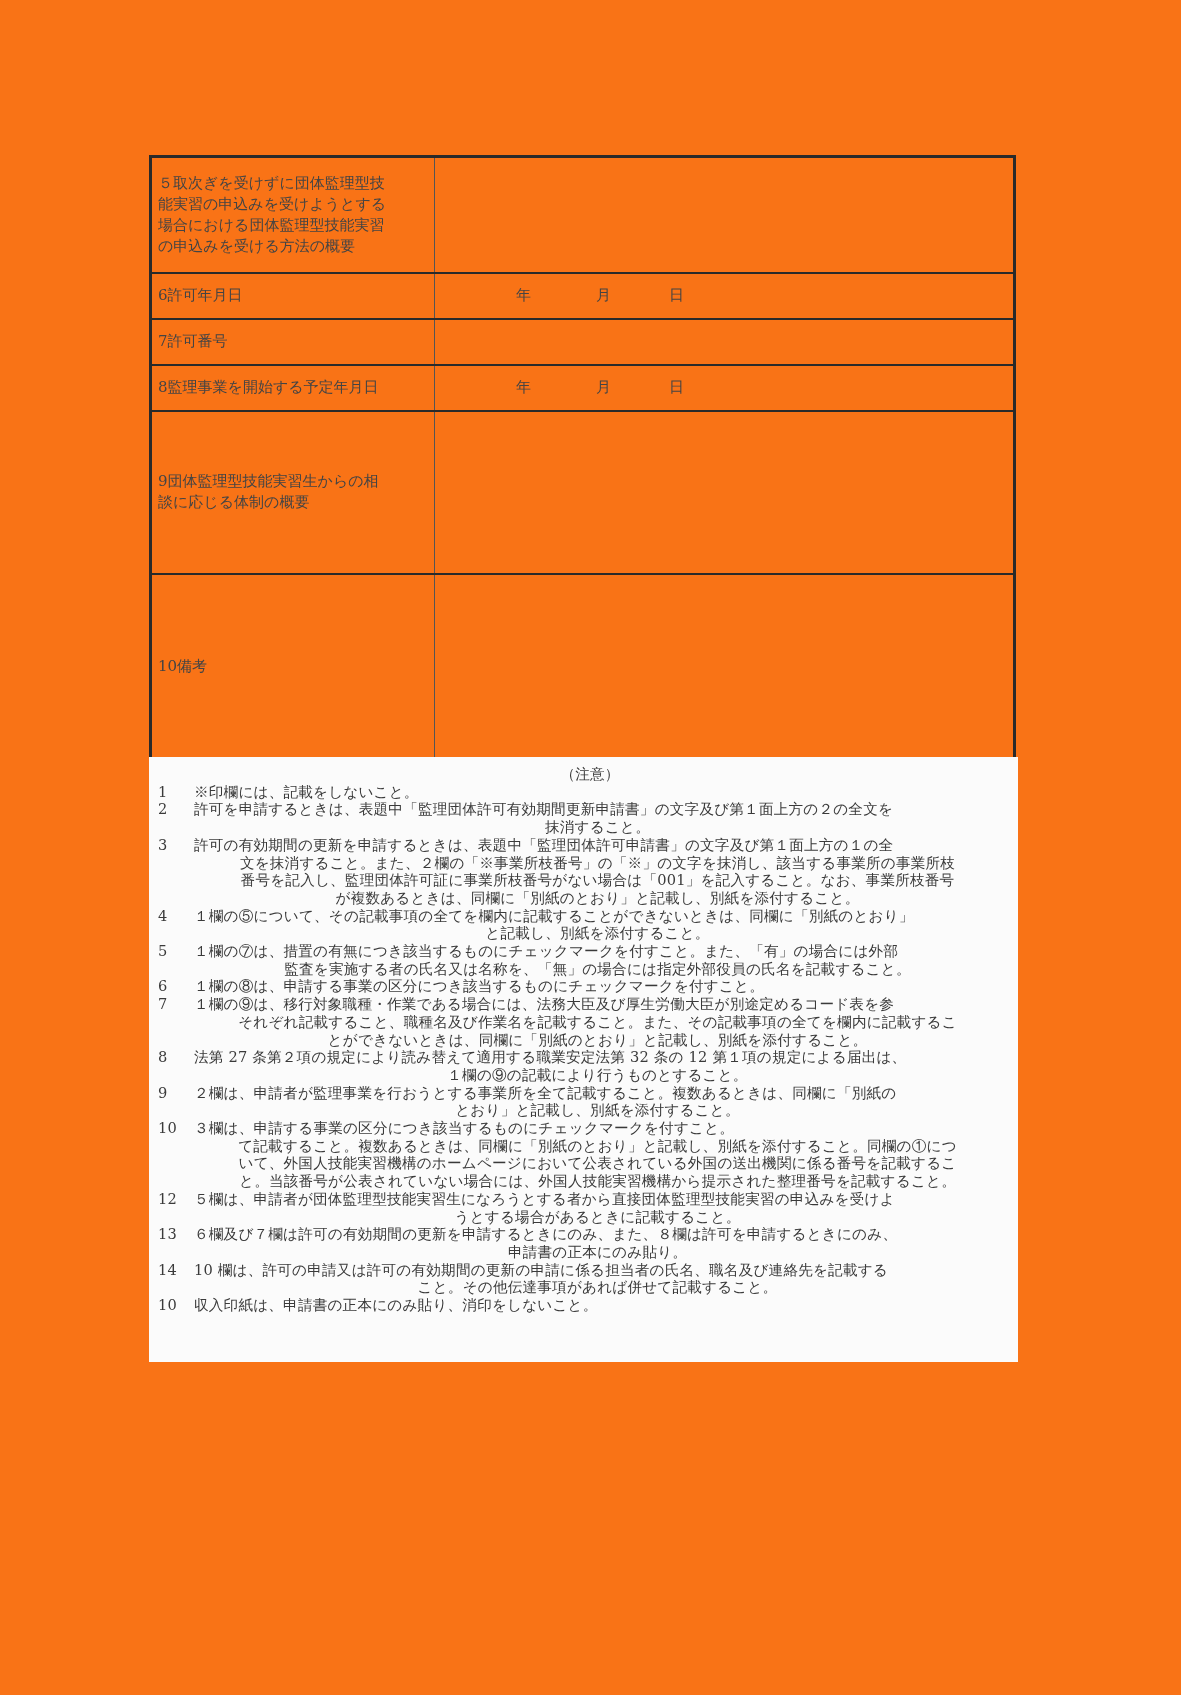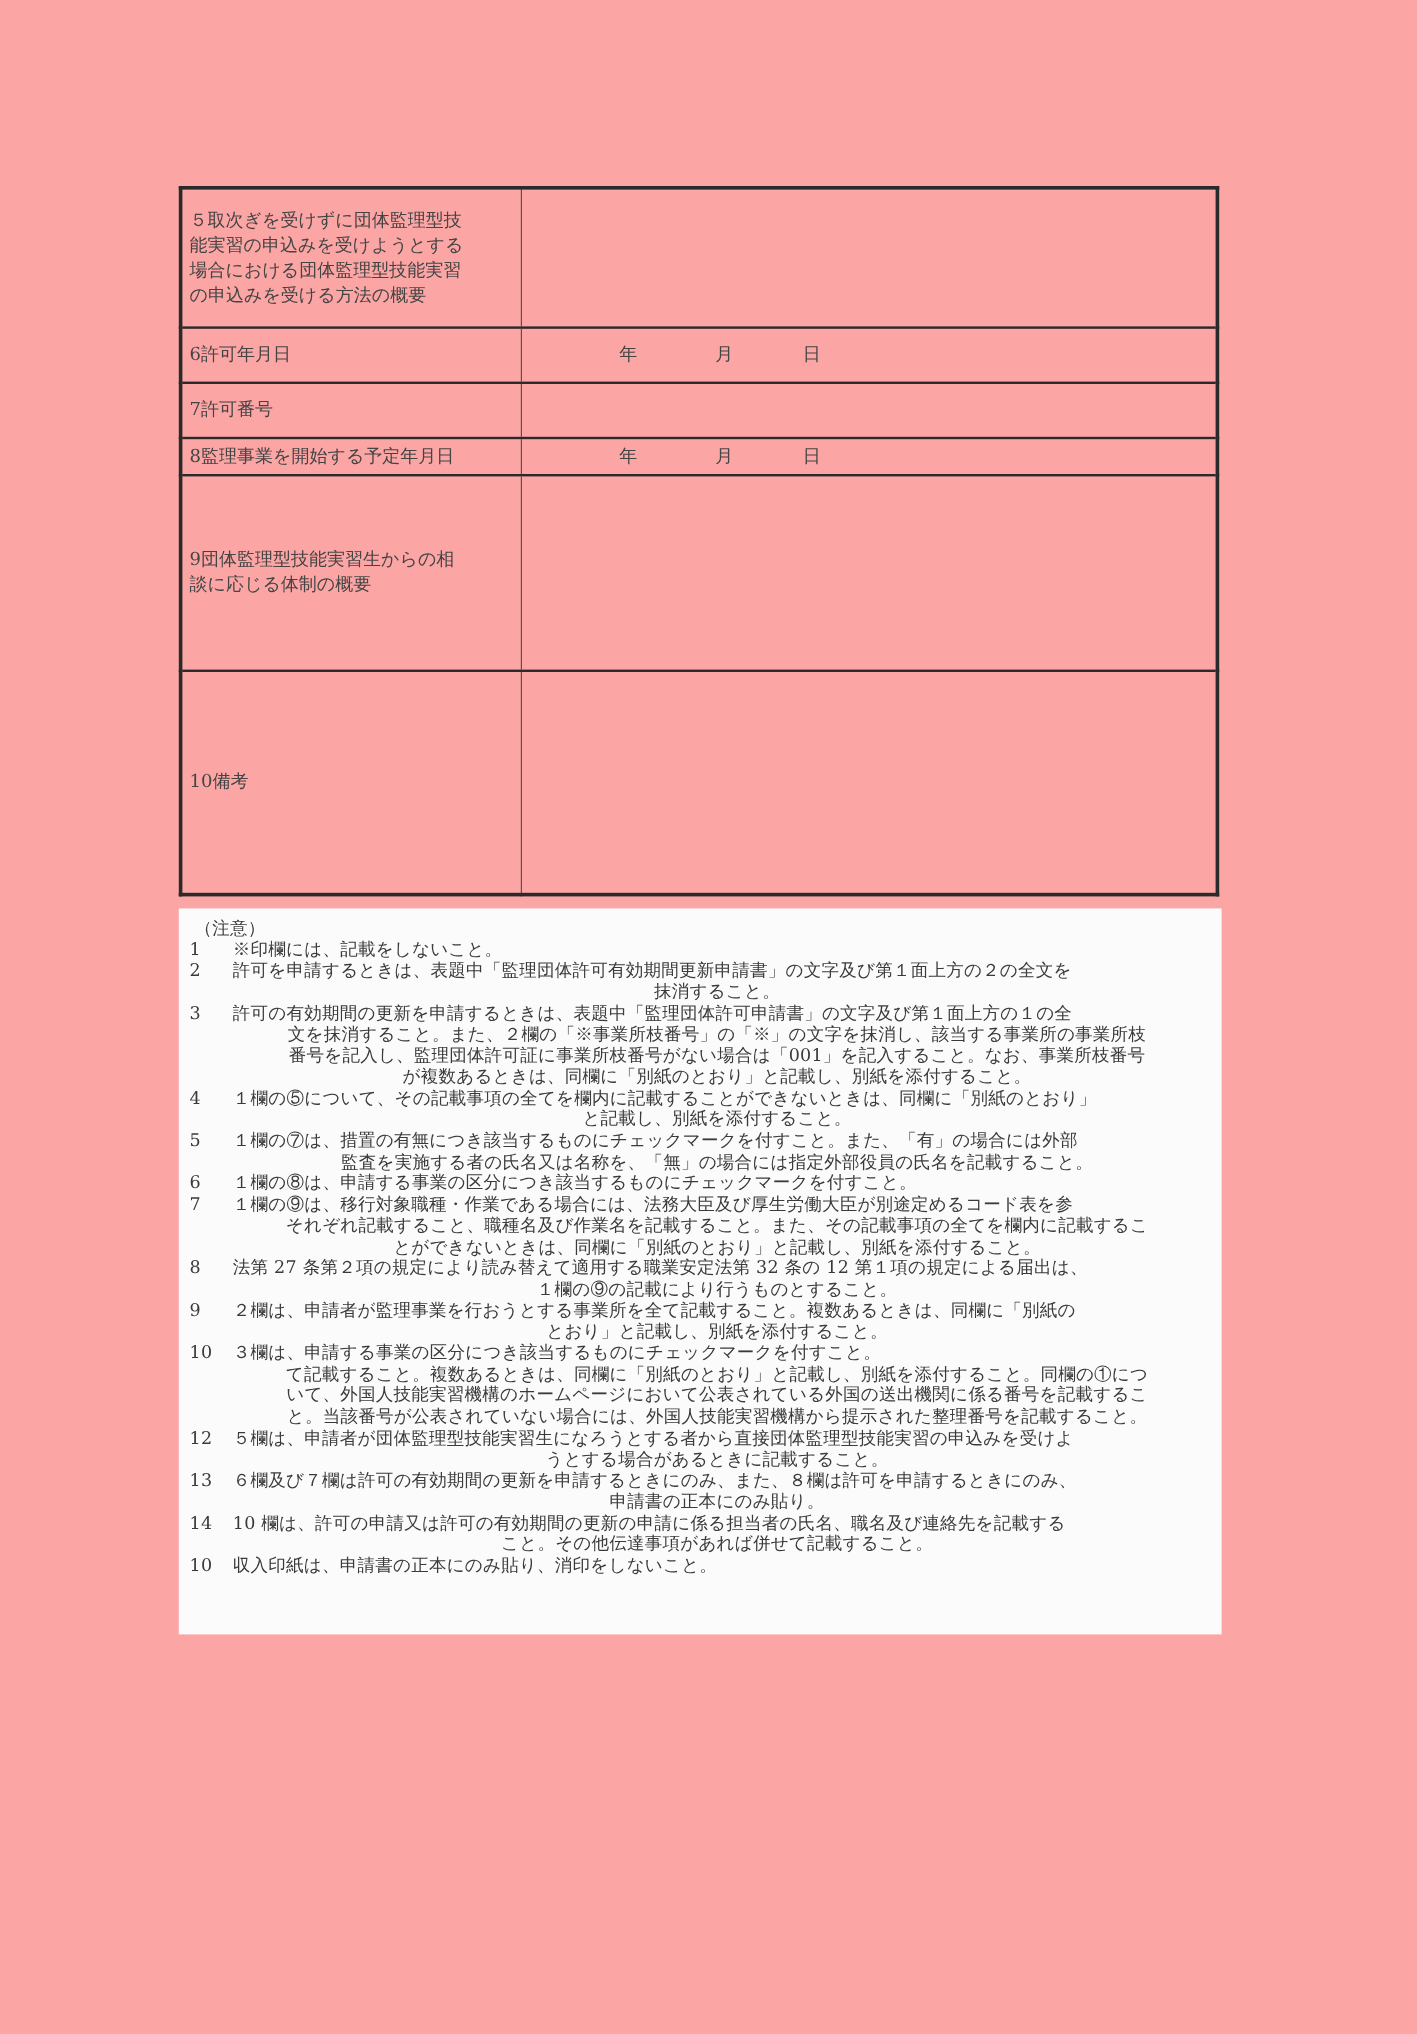--- a/index.html
+++ b/index.html
@@ -12,21 +12,21 @@
       height: 1695px;
       position: relative;
       font-family: "DejaVu Serif", "Liberation Serif", serif;
       color: #333;
       overflow: hidden;
     }
     .page {
       position: absolute;
       left: 0; top: 0;
       width: 1181px; height: 1695px;
-      background: #fca5a5;
+      background: #f97316;
     }
     table.form {
       position: absolute;
       left: 149px;
       top: 155px;
       width: 867px;
       border-collapse: collapse;
       border: 3px solid #2a2a2a;
       table-layout: fixed;
     }
@@ -67,20 +67,21 @@
       height: 605px;
       background: #fbfbfb;
       font-size: 14.6px;
       line-height: 17.7px;
       color: #3a3a3a;
       letter-spacing: 0.2px;
     }
     .notes .heading {
       padding-left: 13px;
       padding-top: 8px;
+      text-align: center;
     }
     .note {
       position: relative;
       padding-left: 14px;
       white-space: nowrap;
     }
     .note .num {
       display: inline-block;
       width: 36px;
       margin-left: -14px;
@@ -117,21 +118,21 @@
           <span class="y">年</span>
           <span class="m">月</span>
           <span class="d">日</span>
         </div>
       </td>
     </tr>
     <tr style="height:46px">
       <td class="label">7許可番号</td>
       <td class="value"></td>
     </tr>
-    <tr style="height:31px">
+    <tr style="height:46px">
       <td class="label">8監理事業を開始する予定年月日</td>
       <td class="value">
         <div class="date-row">
           <span class="y">年</span>
           <span class="m">月</span>
           <span class="d">日</span>
         </div>
       </td>
     </tr>
     <tr style="height:163px">

